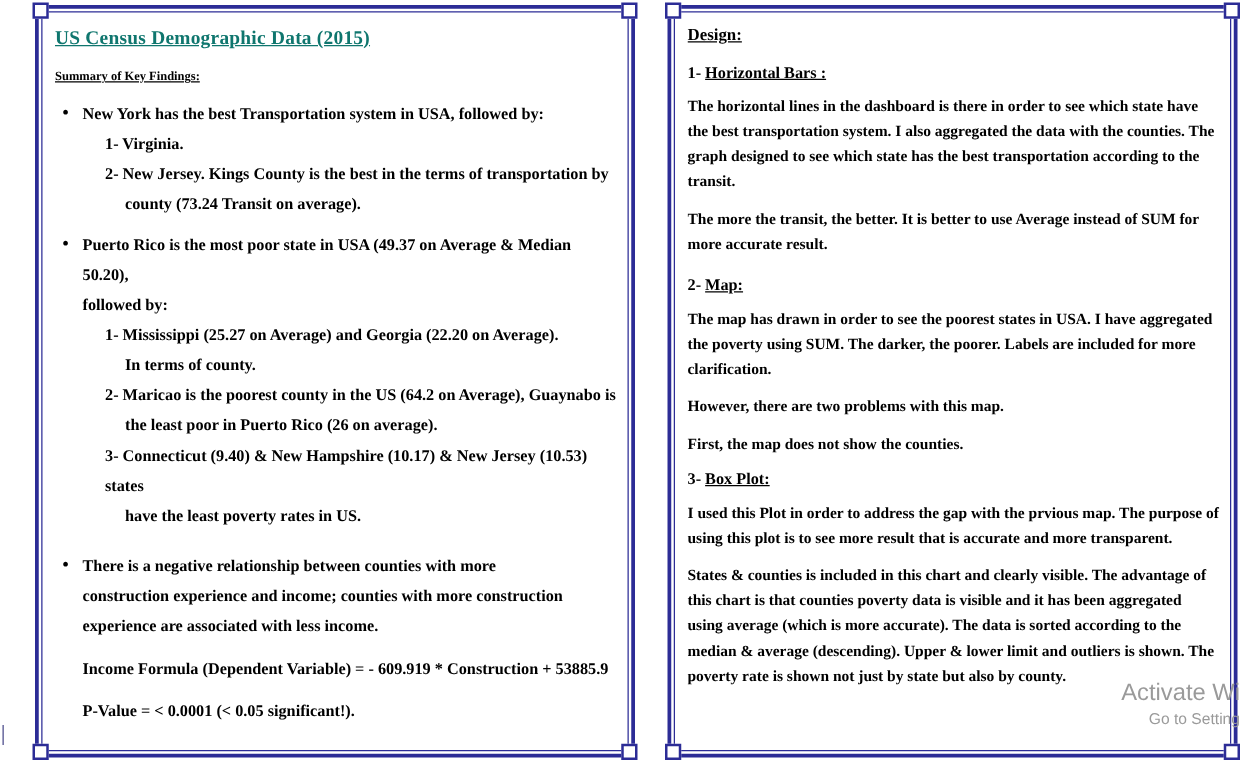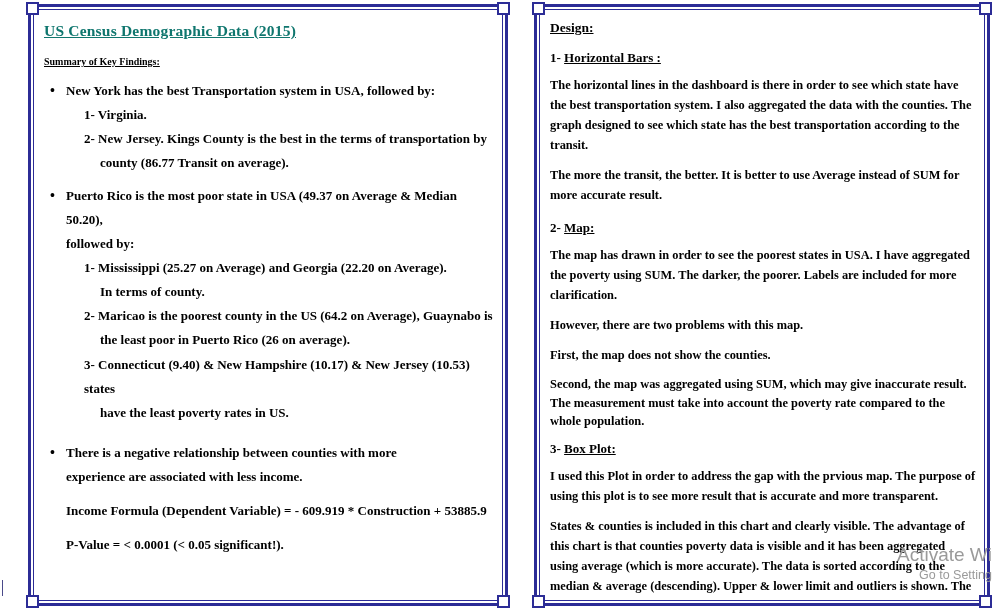--- a/index.html
+++ b/index.html
@@ -210,34 +210,35 @@
 
     <div class="content">
       <div class="doc-title">US Census Demographic Data (2015)</div>
       <div class="section-head">Summary of Key Findings:</div>
 
       <ul class="bullets">
         <li>
           <span>New York has the best Transportation system in USA, followed by:</span>
           <span class="sub">1- Virginia.</span>
           <span class="sub">2-  New Jersey. Kings County is the best in the terms of transportation by</span>
-          <span class="sub2">county (86.77 Transit on average).</span>
+          <span class="sub2">county (73.24 Transit on average).</span>
         </li>
         <li>
           <span>Puerto Rico is the most poor state in USA (49.37 on Average &amp; Median 50.20),</span>
           <span class="sub" style="padding-left:0">followed by:</span>
           <span class="sub">1-  Mississippi (25.27 on Average) and Georgia (22.20 on Average).</span>
           <span class="sub2">In terms of county.</span>
           <span class="sub">2-  Maricao is the poorest county in the US (64.2 on Average), Guaynabo is</span>
           <span class="sub2">the least poor in Puerto Rico (26 on average).</span>
           <span class="sub">3-  Connecticut (9.40) &amp; New Hampshire (10.17) &amp; New Jersey (10.53) states</span>
           <span class="sub2">have the least poverty rates in US.</span>
         </li>
         <li style="margin-top:16px">
           <span>There  is  a  negative  relationship  between  counties  with  more</span>
+          <span class="sub" style="padding-left:0">construction  experience  and  income;  counties  with  more  construction</span>
           <span class="sub" style="padding-left:0">experience  are associated with less income.</span>
         </li>
       </ul>
 
       <div class="plain-para">Income Formula (Dependent Variable) = - 609.919 * Construction + 53885.9</div>
       <div class="plain-para">P-Value = &lt; 0.0001 (&lt; 0.05 significant!).</div>
     </div>
   </div>
 
   <div class="gap-col"></div>
@@ -258,21 +259,20 @@
       </div>
       <p class="r-para">The horizontal lines in the dashboard is there in order to see which state have the best transportation system. I also aggregated the data with the counties. The graph designed to see which state has the best transportation according to the transit.</p>
       <p class="r-para">The more the transit, the better. It is better to use Average instead of SUM for more accurate result.</p>
 
       <div class="r-sub">
         <span>2- </span><span class="u">Map:</span>
       </div>
       <p class="r-para">The map has drawn in order to see the poorest states in USA. I have aggregated the poverty using SUM. The darker, the poorer. Labels are included for more clarification.</p>
       <p class="r-para">However, there are two problems with this map.</p>
       <p class="r-para">First, the map does not show the counties.</p>
-      <p class="r-para tight">Second, the map was aggregated using SUM, which may give inaccurate result. The measurement must take into account the poverty rate compared to the whole population.</p>
 
       <div class="r-sub" style="margin-top:8px">
         <span>3- </span><span class="u">Box Plot:</span>
       </div>
       <p class="r-para">I used this Plot in order to address the gap with the prvious map. The purpose of using this plot is to see more result that is accurate and more transparent.</p>
       <p class="r-para"> States &amp; counties is included in this chart and clearly visible. The advantage of this chart is that counties poverty data is visible and it has been aggregated using average (which is more accurate). The data is sorted according to the median &amp; average (descending). Upper &amp; lower limit and outliers is shown. The poverty rate is shown not just by state but also by county.</p>
     </div>
 
     <div class="activate">
       <div class="a1">Activate Wi</div>

